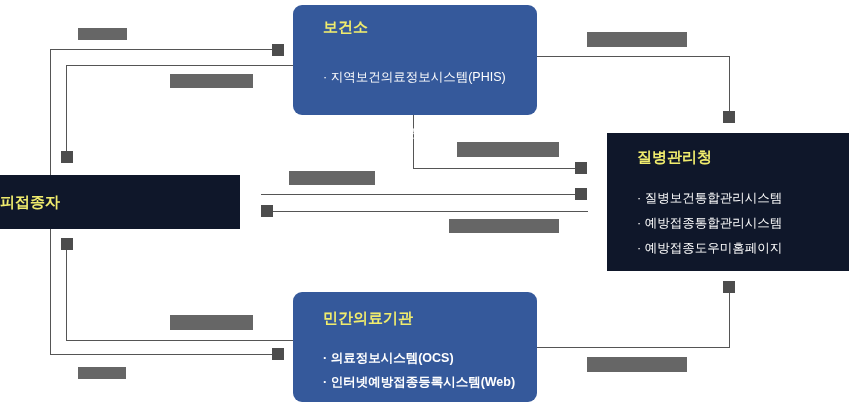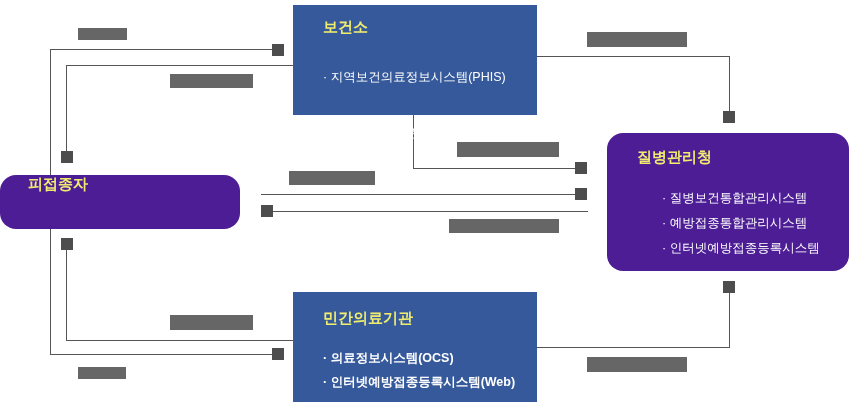--- a/index.html
+++ b/index.html
@@ -5,37 +5,37 @@
   html,body{margin:0;padding:0;background:#fff;}
   .stage{
     position:relative;
     width:849px;height:404px;
     background:#ffffff;
     font-family:"Liberation Sans","DejaVu Sans",sans-serif;
     overflow:hidden;
   }
   
   .node{position:absolute;box-sizing:border-box;}
-  .node.teal{background:#4c1d95;border-radius:16px;}
-  .node.navy{background:#35599b;}
+  .node.teal{background:#0f172a;}
+  .node.navy{background:#35599b;border-radius:9px;}
   .node-title{
     color:#f0ec6d;font-size:15px;font-weight:bold;line-height:18px;
     letter-spacing:0px;
   }
   .node-items{
     list-style:none;margin:0;padding:0;color:#ffffff;font-size:12.5px;
   }
   .node-items li{white-space:nowrap;}
-  #node-vaccinee{left:0;top:175px;width:240px;height:54px;display:flex;padding-left:28px;}
+  #node-vaccinee{left:0;top:175px;width:240px;height:54px;display:flex;align-items:center;}
   #node-health-center{left:293px;top:5px;width:244px;height:110px;padding:13px 0 0 30px;}
   #node-health-center .node-items{margin-top:17px;}
   #node-health-center .node-items li{line-height:29px;margin-top:27px;}
   #node-kdca{left:607px;top:133px;width:242px;height:138px;padding:15px 0 0 30px;}
   #node-kdca .node-items{margin-top:20px;}
-  #node-kdca .node-items li{line-height:25px;margin-left:25px;}
+  #node-kdca .node-items li{line-height:25px;}
   #node-private{left:293px;top:292px;width:244px;height:110px;padding:17px 0 0 30px;}
   #node-private .node-items{margin-top:19px;}
   #node-private .node-items li{line-height:24px;font-weight:bold;}
   
   .line{position:absolute;background:#555555;}
   .marker{position:absolute;width:12px;height:12px;background:#4d4d4d;}
   .lbl{position:absolute;background:#666666;}
 </style>
 </head>
 <body>
@@ -95,21 +95,21 @@
       <li>· 지역보건의료정보시스템(PHIS)</li>
       <li>· 예방접종통합관리시스템</li>
     </ul>
   </div>
 
   <div class="node teal" id="node-kdca">
     <div class="node-title">질병관리청</div>
     <ul class="node-items">
       <li>· 질병보건통합관리시스템</li>
       <li>· 예방접종통합관리시스템</li>
-      <li>· 인터넷예방접종등록시스템</li>
+      <li>· 예방접종도우미홈페이지</li>
     </ul>
   </div>
 
   <div class="node navy" id="node-private">
     <div class="node-title">민간의료기관</div>
     <ul class="node-items">
       <li>· 의료정보시스템(OCS)</li>
       <li>· 인터넷예방접종등록시스템(Web)</li>
     </ul>
   </div>

